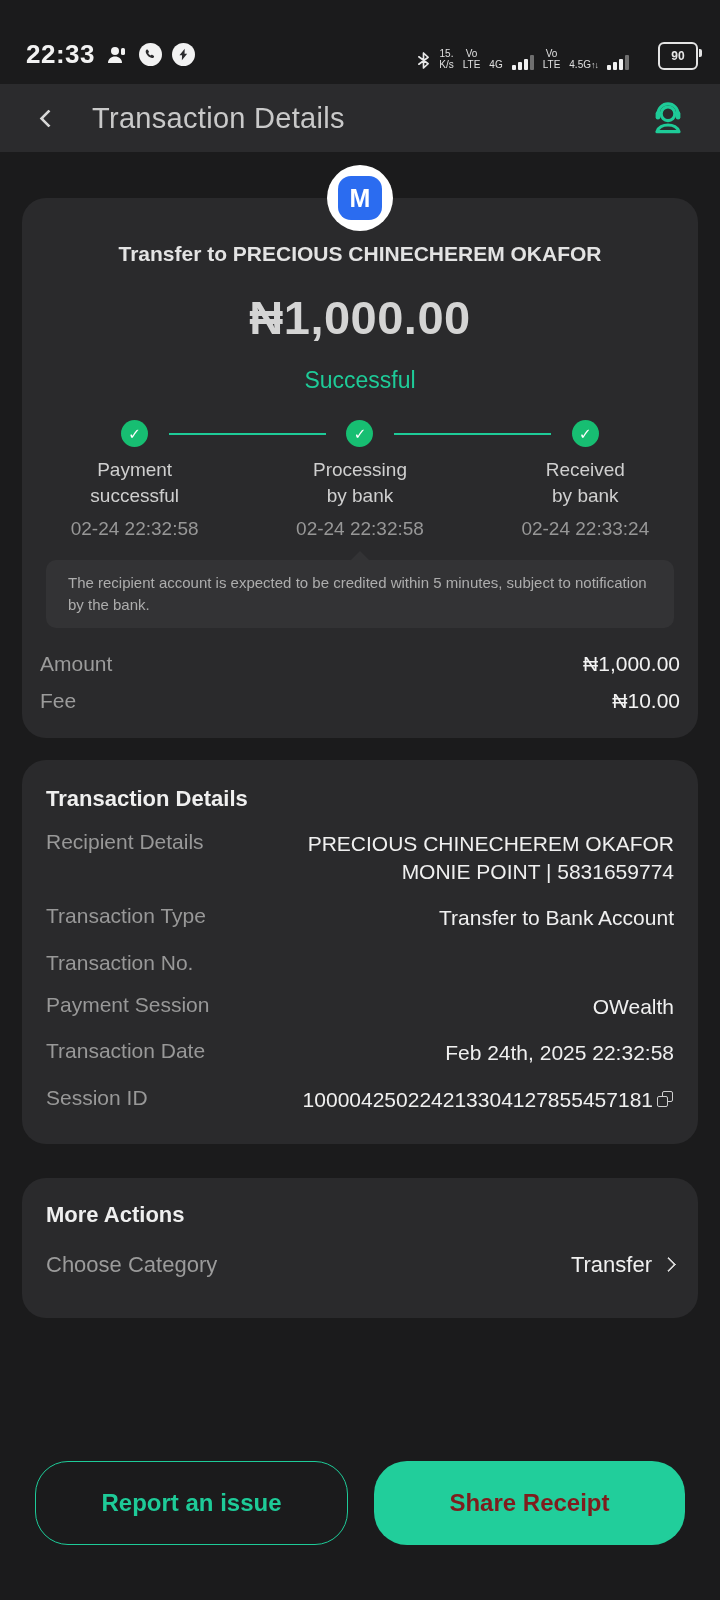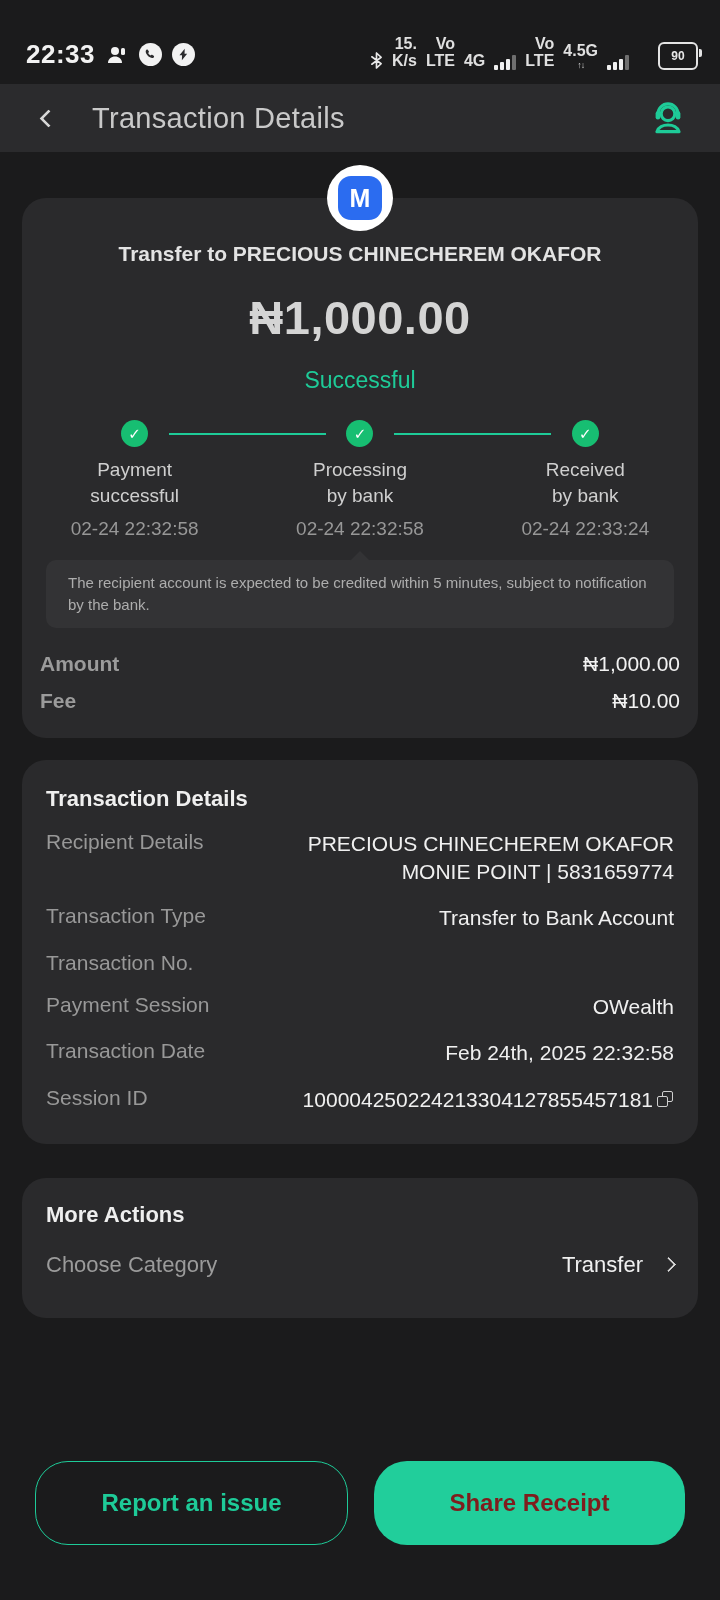--- a/index.html
+++ b/index.html
@@ -18,21 +18,21 @@
     height:84px; padding:0 22px 14px 26px;
     display:flex; align-items:flex-end; justify-content:space-between;
     background:#1b1b1c;
   }
   .sb-left { display:flex; align-items:center; gap:10px; }
   .sb-time { font-size:26px; font-weight:700; color:#f2f2f2; letter-spacing:.5px; }
   .sb-icn { display:inline-flex; align-items:center; justify-content:center; }
   .sb-circle { width:23px; height:23px; border-radius:50%; background:#f2f2f2;
     display:inline-flex; align-items:center; justify-content:center; }
   .sb-right { display:flex; align-items:flex-end; gap:9px; }
-  .sb-tiny { font-size:16px; line-height:1.05; font-weight:700; color:#e0e0e0; text-align:right; }
+  .sb-tiny { font-size:10px; line-height:1.05; font-weight:400; color:#e0e0e0; text-align:center; }
   .bars { display:flex; align-items:flex-end; gap:2px; height:16px; }
   .bars i { display:block; width:4px; border-radius:1px; background:#f0f0f0; }
   .bars i.dim { background:#6f6f6f; }
   .updown { font-size:9px; color:#cfcfcf; letter-spacing:-1px; }
   .battery { position:relative; width:40px; height:28px; border:2px solid #e4e4e4;
     border-radius:6px; display:flex; align-items:center; justify-content:center;margin-left:20px; }
   .battery-text { font-size:12px; font-weight:700; color:#e8e8e8; }
   .battery-nub { position:absolute; right:-6px; top:5px; width:3px; height:8px;
     background:#e4e4e4; border-radius:0 2px 2px 0; }
 
@@ -76,40 +76,40 @@
   .note-wrap { position:relative; margin:20px 24px 0; }
   .note-caret { position:absolute; top:-9px; left:50%; transform:translateX(-50%);
     width:0; height:0; border-left:10px solid transparent; border-right:10px solid transparent;
     border-bottom:10px solid #333335; }
   .note-box { background:#333335; border-radius:10px; padding:12px 22px; }
   .note-text { font-size:15px; line-height:1.45; color:#adadad; }
 
   
   .amount-rows { margin-top:18px; padding:0 18px; }
   .a-row { display:flex; justify-content:space-between; align-items:center; height:37px; }
-  .a-label { font-size:21px; color:#9b9b9b;font-weight:bold; }
+  .a-label { font-size:21px; color:#9b9b9b; }
   .a-value { font-size:21px; color:#f2f2f2; }
 
   
   .details-card { margin-top:22px; padding:26px 24px 30px; }
   .card-title { font-size:22px; font-weight:700; color:#efefef; }
   .d-row { display:flex; justify-content:space-between; align-items:flex-start; margin-top:18px; }
   .d-label { font-size:21px; color:#989898; flex-shrink:0; }
   .d-value { font-size:21px; color:#f0f0f0; text-align:right; line-height:1.35; display:flex; align-items:center; justify-content:flex-end; }
   .copy-icon { position:relative; width:17px; height:17px; display:inline-block; margin-left:4px; flex-shrink:0; }
   .copy-icon::before { content:""; position:absolute; left:5px; top:0; width:9px; height:9px;
     border:1.6px solid #cfcfcf; border-radius:2px; }
   .copy-icon::after { content:""; position:absolute; left:0; top:5px; width:9px; height:9px;
     border:1.6px solid #cfcfcf; border-radius:2px; background:#2a2a2c; }
 
   
   .more-card { margin-top:34px; padding:24px 24px 40px; }
   .ma-row { display:flex; justify-content:space-between; align-items:center; margin-top:24px; }
   .ma-label { font-size:22px; color:#9b9b9b; }
-  .ma-right { display:flex; align-items:center; gap:20px; }
+  .ma-right { display:flex; align-items:center; gap:11px; }
   .ma-value { font-size:22px; color:#f0f0f0; }
   .chev-right { width:11px; height:11px; border-right:2.5px solid #d9d9d9; border-top:2.5px solid #d9d9d9;
     transform:rotate(45deg); border-radius:1px; }
 
   
   .footer { position:absolute; left:35px; right:35px; bottom:55px; display:flex; gap:26px; }
   .btn { flex:1; height:84px; border-radius:33px; display:flex; align-items:center; justify-content:center;
     font-size:24px; font-weight:700; }
   .btn-outline { border:1.5px solid #1ecb98; color:#1ecb98; background:transparent; }
   .btn-fill { background:#21ce9b; color:#7f1d1d; border:none; }
@@ -150,21 +150,21 @@
 LTE</span>
     <span class="sb-tiny">4G</span>
     <span class="bars">
       <i style="height:5px"></i>
       <i style="height:8px"></i>
       <i style="height:11px"></i>
       <i style="height:15px" class="dim"></i>
     </span>
     <span class="sb-tiny pre">Vo
 LTE</span>
-    <span style="display:flex;flex-direction:column;align-items:center">
+    <span style="display:flex;flex-direction:row;align-items:center">
       <span class="sb-tiny">4.5G</span>
       <span class="updown">↑↓</span>
     </span>
     <span class="bars">
       <i style="height:5px"></i>
       <i style="height:8px"></i>
       <i style="height:11px"></i>
       <i style="height:15px" class="dim"></i>
     </span>
     <span class="battery">

